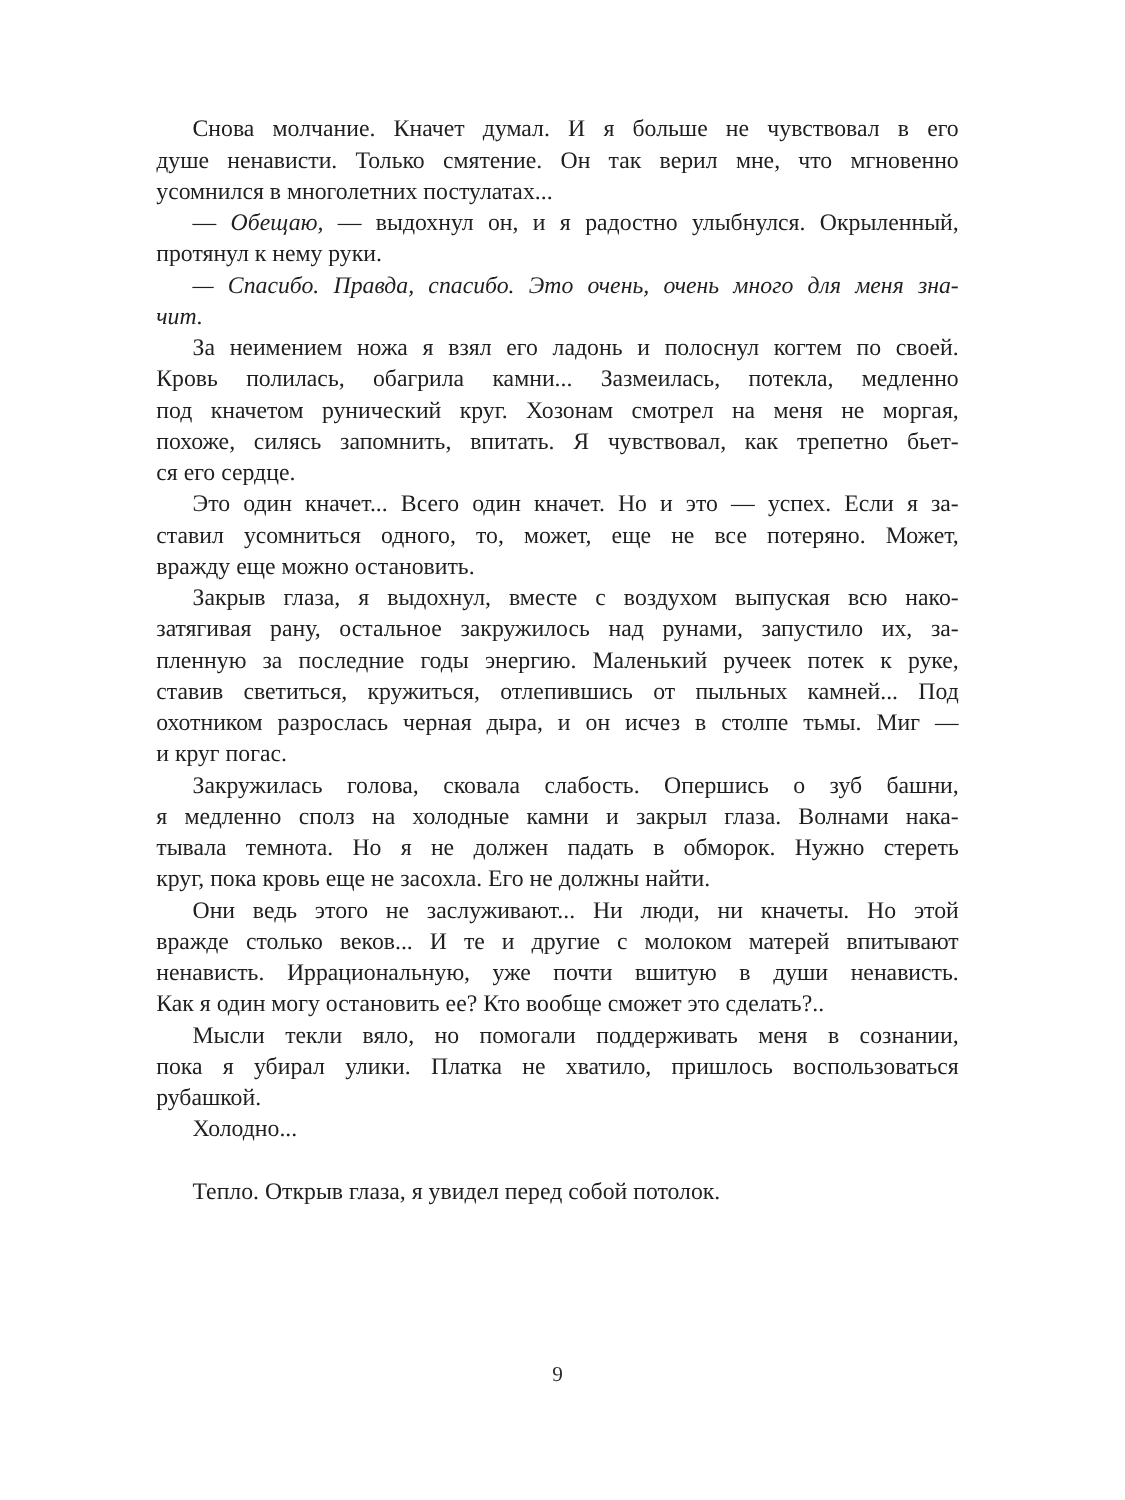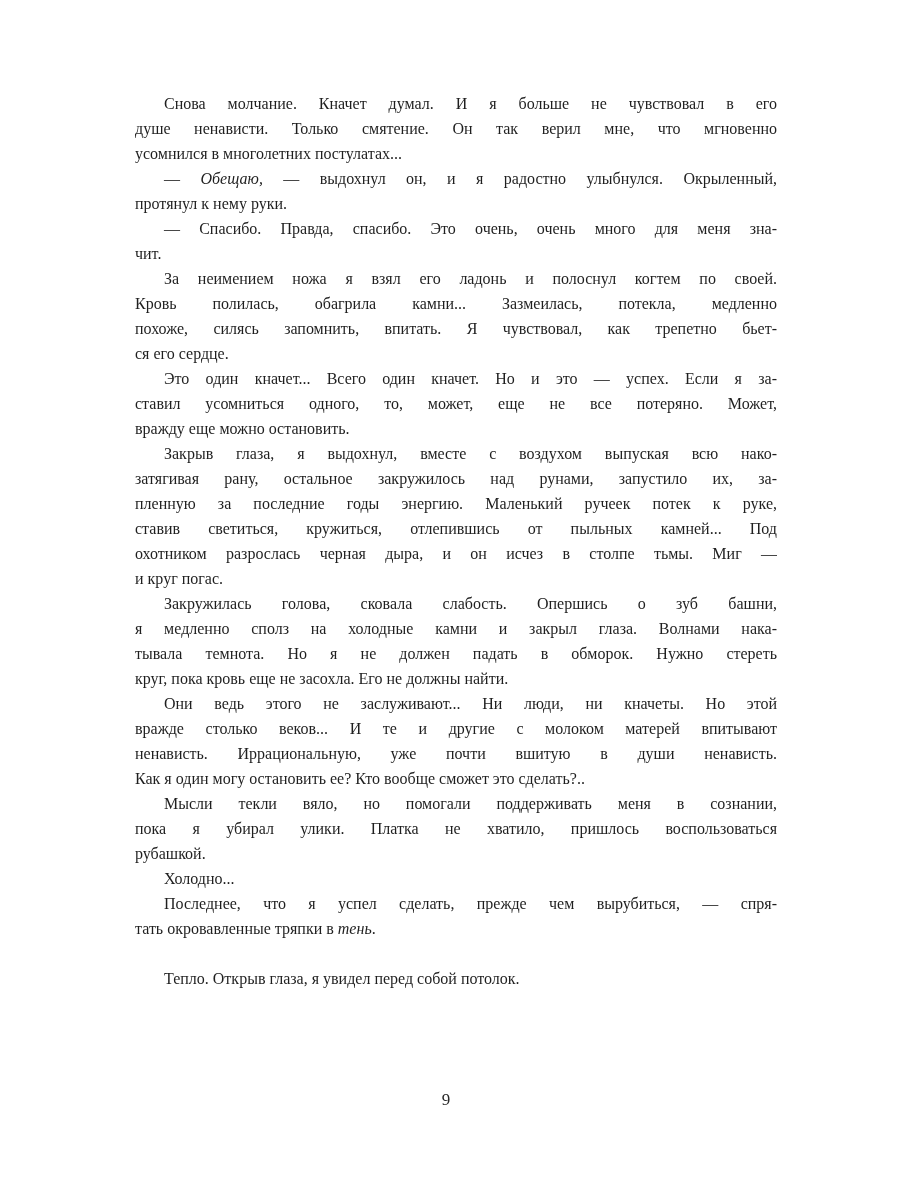--- a/index.html
+++ b/index.html
@@ -10,41 +10,41 @@
   .page {
     position: relative;
     width: 900px;
     height: 1200px;
     background: #ffffff;
     font-family: "Liberation Serif", "DejaVu Serif", serif;
     color: #1f1f1f;
   }
   .text-block {
     position: absolute;
-    left: 135px;
+    left: 125px;
     top: 91px;
     width: 642px;
-    font-size: 16px;
+    font-size: 19px;
     line-height: 25px;
     font-weight: 400;
   }
   .para { margin: 0; padding: 0; }
   .line {
     height: 25px;
     overflow: hidden;
     text-align: justify;
     text-align-last: justify;
     white-space: normal;
   }
   .line.first { text-indent: 29px; }
   .line.end {
     text-align: right;
     text-align-last: left;
   }
-  .italic-para .line { }
+  .italic-para .line { font-style: italic; }
   .em { font-style: italic; }
   .scene-break { height: 25px; }
   .page-number {
     position: absolute;
     left: 125px;
     top: 1089px;
     width: 642px;
     text-align: center;
     font-size: 17px;
     line-height: 22px;
@@ -69,20 +69,21 @@
     </div>
 
     <div class="para italic-para">
       <div class="line first">— Спасибо. Правда, спасибо. Это очень, очень много для меня зна-</div>
       <div class="line end">чит.</div>
     </div>
 
     <div class="para">
       <div class="line first">За неимением ножа я взял его ладонь и полоснул когтем по своей.</div>
       <div class="line">Кровь полилась, обагрила камни... Зазмеилась, потекла, медленно</div>
+      <div class="line">под кначетом рунический круг. Хозонам смотрел на меня не моргая,</div>
       <div class="line">похоже, силясь запомнить, впитать. Я чувствовал, как трепетно бьет-</div>
       <div class="line end">ся его сердце.</div>
     </div>
 
     <div class="para">
       <div class="line first">Это один кначет... Всего один кначет. Но и это — успех. Если я за-</div>
       <div class="line">ставил усомниться одного, то, может, еще не все потеряно. Может,</div>
       <div class="line end">вражду еще можно остановить.</div>
     </div>
 
@@ -112,24 +113,20 @@
     <div class="para">
       <div class="line first">Мысли текли вяло, но помогали поддерживать меня в сознании,</div>
       <div class="line">пока я убирал улики. Платка не хватило, пришлось воспользоваться</div>
       <div class="line end">рубашкой.</div>
     </div>
 
     <div class="para">
       <div class="line first end">Холодно...</div>
     </div>
 
-    <div class="para">
-      <div class="line first">Последнее, что я успел сделать, прежде чем вырубиться, — спря-</div>
-      <div class="line end"><span>тать окровавленные тряпки в </span><span class="em">тень</span><span>.</span></div>
-    </div>
 
     <div class="scene-break"></div>
 
     <div class="para">
       <div class="line first end">Тепло. Открыв глаза, я увидел перед собой потолок.</div>
     </div>
 
 
   </div>
 

